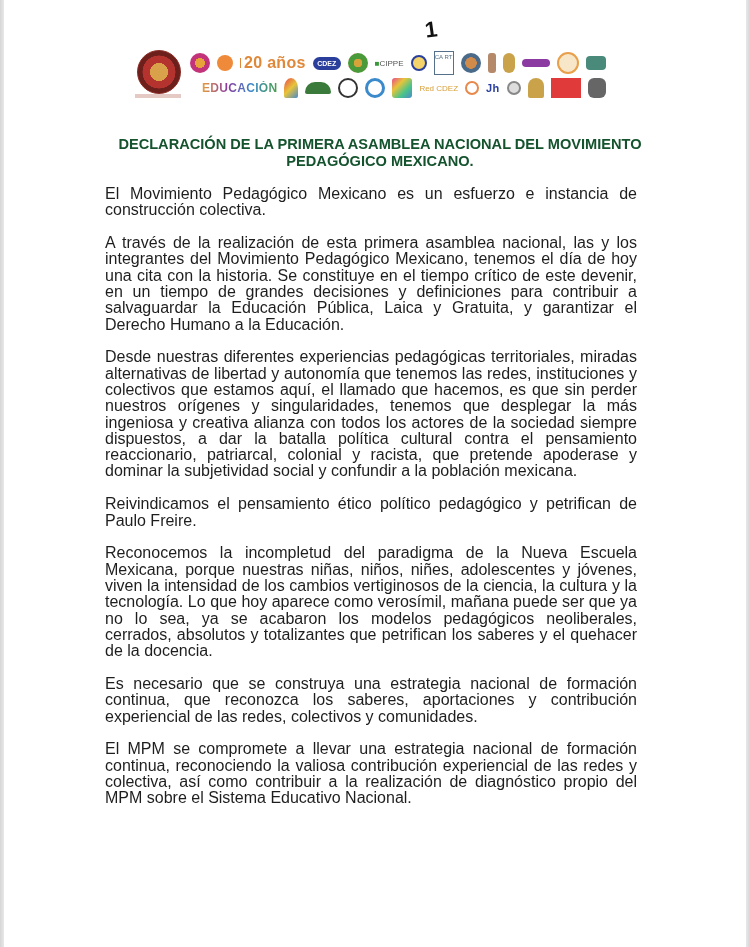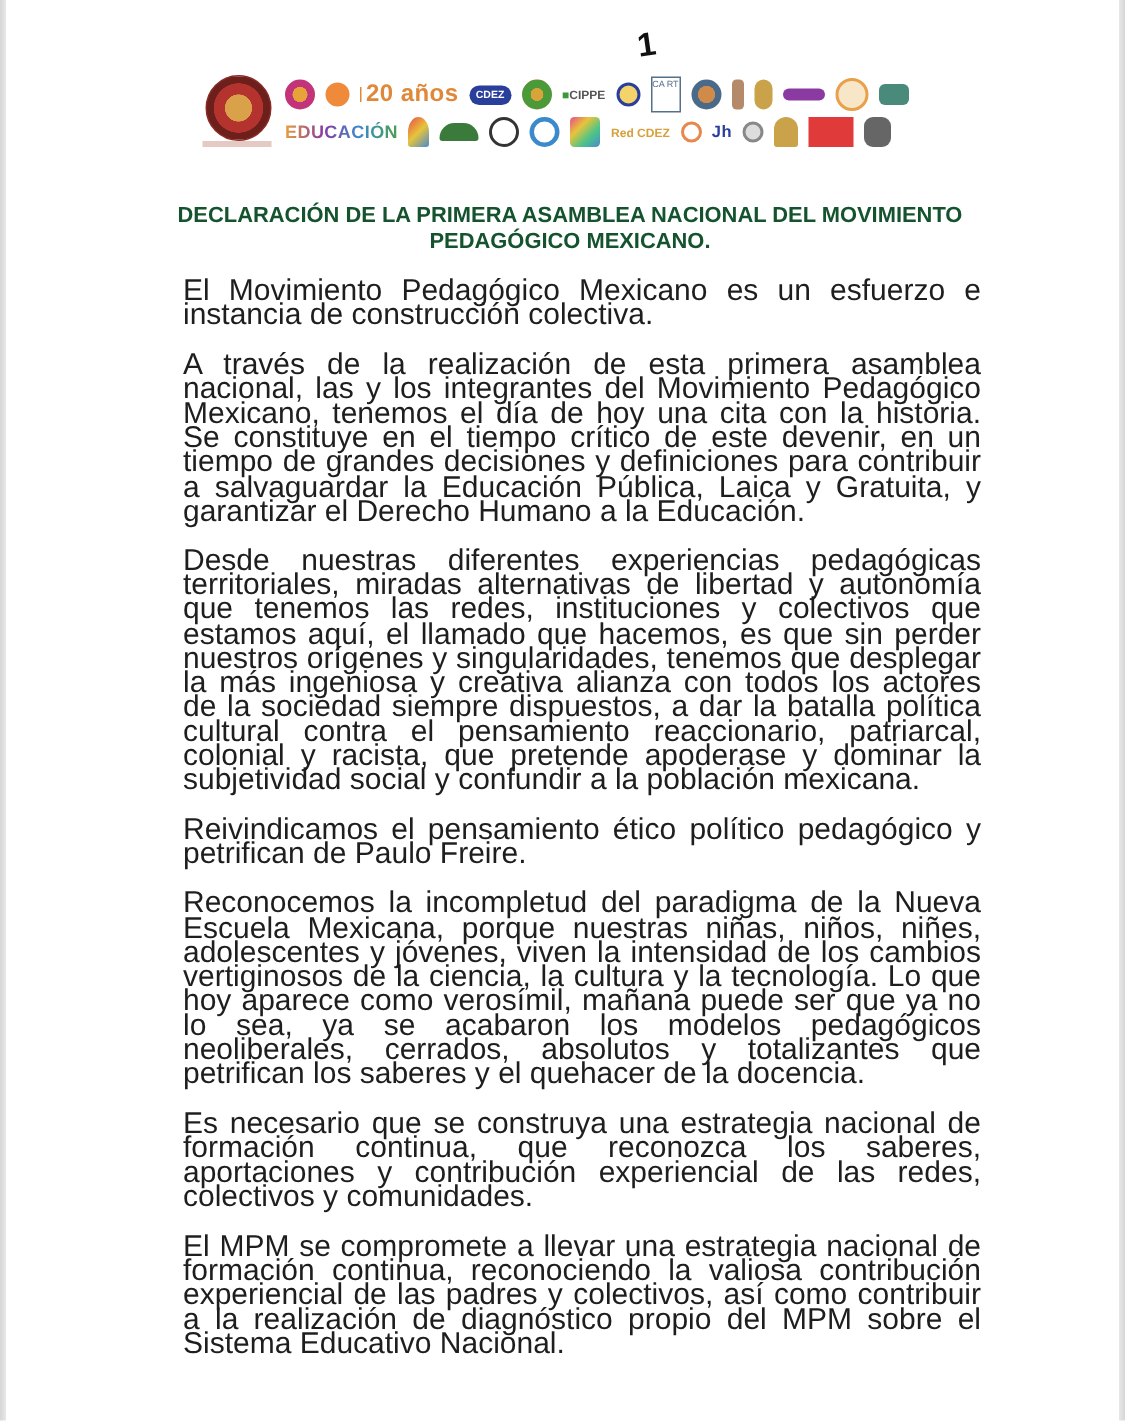--- a/index.html
+++ b/index.html
@@ -19,26 +19,26 @@
   .seal { position:absolute; left:2px; top:4px; width:42px; height:42px; border-radius:50%;
     background:radial-gradient(circle,#d9a24a 0 30%,#b4332f 31% 55%,#6d1f1c 56% 100%);
     border:1px solid #8a2a24; }
   .seal-caption { position:absolute; left:0; top:48px; width:46px; height:4px; background:#e5c9c4; }
   .row { position:absolute; left:55px; display:flex; align-items:center; gap:7px; }
   .row.r1 { top:5px; }
   .row.r2 { top:32px; }
   .lg { display:inline-block; height:20px; border-radius:3px; }
   .lg.c { border-radius:50%; width:20px; }
   .lg-text { font-size:11px; font-weight:bold; letter-spacing:0.3px; }
-  .lg-small { font-size:7px; font-weight:bold;text-align:right; }
+  .lg-small { font-size:7px; font-weight:normal;text-align:right; }
 
   .title { position:absolute; left:110px; top:136px; width:540px; text-align:center;
     font-size:14.6px; font-weight:bold; line-height:17px; color:#14532d; }
-  .body { position:absolute; left:122px; top:186px; width:532px;
-    font-size:20px; line-height:16.3px; color:#1e1e1e; }
+  .body { position:absolute; left:105px; top:186px; width:532px;
+    font-size:16px; line-height:16.3px; color:#1e1e1e; }
   .body p { margin:0 0 16.5px 0; text-align:justify; }
 </style>
 </head>
 <body>
 
 <div class="edge-left"></div>
 <div class="edge-right"></div>
 
 <div class="page-number">1</div>
 
@@ -65,21 +65,21 @@
     </span>
     <span class="lg c" style="background:radial-gradient(circle,#d08a4a 0 40%,#4a6a8a 41%);"></span>
     <span class="lg" style="width:8px;background:#b58a6a;"></span>
     <span class="lg" style="width:12px;background:#c9a24a;border-radius:6px;"></span>
     <span class="lg" style="width:28px;height:8px;background:#8a3aa0;border-radius:4px;"></span>
     <span class="lg c" style="width:22px;height:22px;border:2px solid #e8a04a;background:#f7e6c8;box-sizing:border-box;"></span>
     <span class="lg" style="width:20px;height:14px;background:#4a8a7a;border-radius:4px;"></span>
   </div>
 
   <div class="row r2">
-    <span class="lg-text" style="font-size:12px;background:linear-gradient(to right,#e8a03a,#8a3aa0,#3a8acc,#4aa04a);-webkit-background-clip:text;background-clip:text;color:transparent;">
+    <span class="lg-text" style="font-size:12px;background:linear-gradient(to right,#e8a03a,#8a3aa0,#3a8acc,#4aa04a);-webkit-background-clip:text;background-clip:text;color:transparent;margin-left:12px;">
       <span>EDUCACIÓN</span>
     </span>
     <span class="lg" style="width:14px;background:linear-gradient(135deg,#e84a4a,#e8c43a,#4a8acc);border-radius:50% 50% 2px 2px;"></span>
     <span class="lg" style="width:26px;height:12px;background:#3a7a3a;border-radius:10px 10px 2px 2px;"></span>
     <span class="lg c" style="border:2px solid #333;background:#fff;box-sizing:border-box;"></span>
     <span class="lg c" style="border:3px solid #3a8acc;background:#fff;box-sizing:border-box;"></span>
     <span class="lg" style="width:20px;background:linear-gradient(135deg,#e84a8a,#e8c43a,#4ac48a,#4a8acc);"></span>
     <span class="lg-small" style="color:#d8a03a;font-size:8px;">
       <span>Red CDEZ</span>
     </span>
@@ -96,14 +96,14 @@
 
 <div class="title">DECLARACIÓN DE LA PRIMERA ASAMBLEA NACIONAL DEL MOVIMIENTO PEDAGÓGICO MEXICANO.</div>
 
 <div class="body">
   <p>El Movimiento Pedagógico Mexicano es un esfuerzo e instancia de construcción colectiva.</p>
   <p>A través de la realización de esta primera asamblea nacional, las y los integrantes del Movimiento Pedagógico Mexicano, tenemos el día de hoy una cita con la historia. Se constituye en el tiempo crítico de este devenir, en un tiempo de grandes decisiones y definiciones para contribuir a salvaguardar la Educación Pública, Laica y Gratuita, y garantizar el Derecho Humano a la Educación.</p>
   <p>Desde nuestras diferentes experiencias pedagógicas territoriales, miradas alternativas de libertad y autonomía que tenemos las redes, instituciones y colectivos que estamos aquí, el llamado que hacemos, es que sin perder nuestros orígenes y singularidades, tenemos que desplegar la más ingeniosa y creativa alianza con todos los actores de la sociedad siempre dispuestos, a dar la batalla política cultural contra el pensamiento reaccionario, patriarcal, colonial y racista, que pretende apoderase y dominar la subjetividad social y confundir a la población mexicana.</p>
   <p>Reivindicamos el pensamiento ético político pedagógico y petrifican de Paulo Freire.</p>
   <p>Reconocemos la incompletud del paradigma de la Nueva Escuela Mexicana, porque nuestras niñas, niños, niñes, adolescentes y jóvenes, viven la intensidad de los cambios vertiginosos de la ciencia, la cultura y la tecnología. Lo que hoy aparece como verosímil, mañana puede ser que ya no lo sea, ya se acabaron los modelos pedagógicos neoliberales, cerrados, absolutos y totalizantes que petrifican los saberes y el quehacer de la docencia.</p>
   <p>Es necesario que se construya una estrategia nacional de formación continua, que reconozca los saberes, aportaciones y contribución experiencial de las redes, colectivos y comunidades.</p>
-  <p>El MPM se compromete a llevar una estrategia nacional de formación continua, reconociendo la valiosa contribución experiencial de las padres y colectivos, así como contribuir a la realización de diagnóstico propio del MPM sobre el Sistema Educativo Nacional.</p>
+  <p>El MPM se compromete a llevar una estrategia nacional de formación continua, reconociendo la valiosa contribución experiencial de las redes y colectiva, así como contribuir a la realización de diagnóstico propio del MPM sobre el Sistema Educativo Nacional.</p>
 </div>
 
 </body></html>

